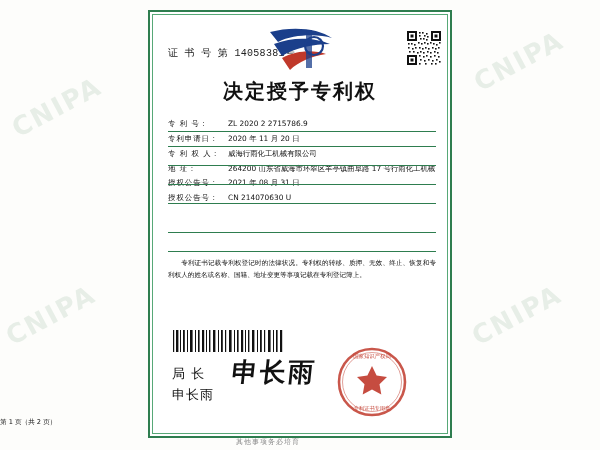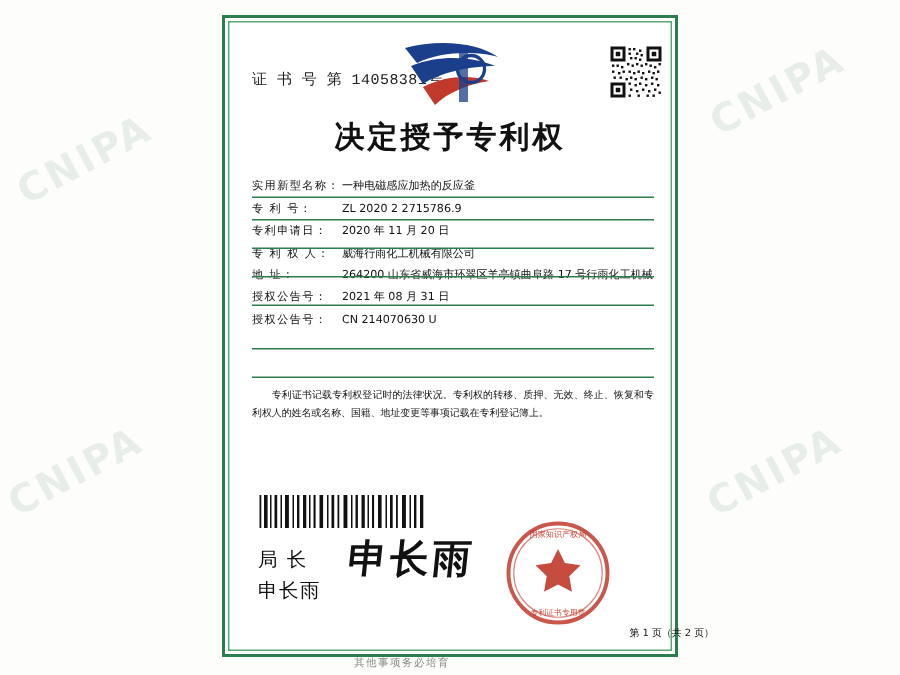--- a/index.html
+++ b/index.html
@@ -188,21 +188,21 @@
     top: 346px;
     width: 72px;
     height: 72px;
   }
   
   .page-no {
     position: absolute;
     left: 0;
     top: 418px;
     width: 476px;
-    text-align: right;
+    text-align: left;
     font-size: 6.6px;
     color: #111;
   }
   .footer-note {
     position: absolute;
     left: 0;
     top: 437px;
     width: 536px;
     text-align: center;
     font-size: 7px;
@@ -306,24 +306,20 @@
       <path d="M30 34 C 46 26, 62 26, 74 30 C 60 32, 46 38, 38 46 Z" fill="#c0392b"></path>
       <path d="M54 6 L 60 6 L 60 44 L 54 44 Z" fill="#1b3f8b" opacity="0.75"></path>
       <circle cx="62" cy="22" r="9" fill="none" stroke="#1b3f8b" stroke-width="2.2"></circle>
     </svg>
   </div>
 
   <div class="title">决定授予专利权</div>
 
   <div class="fields">
     <div class="row">
-      <span class="lab">实用新型名称：</span>
-      <span class="val">一种电磁感应加热的反应釜</span>
-    </div>
-    <div class="row">
       <span class="lab">专 利 号：</span>
       <span class="val">ZL 2020 2 2715786.9</span>
     </div>
     <div class="row">
       <span class="lab">专利申请日：</span>
       <span class="val">2020 年 11 月 20 日</span>
     </div>
     <div class="row">
       <span class="lab">专 利 权 人：</span>
       <span class="val">威海行雨化工机械有限公司</span>

